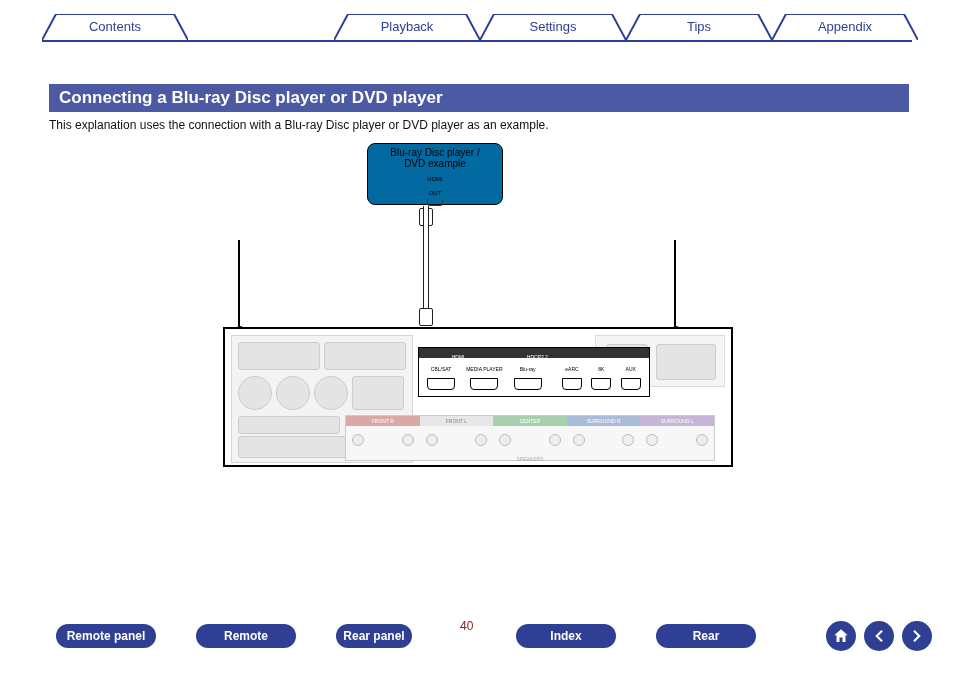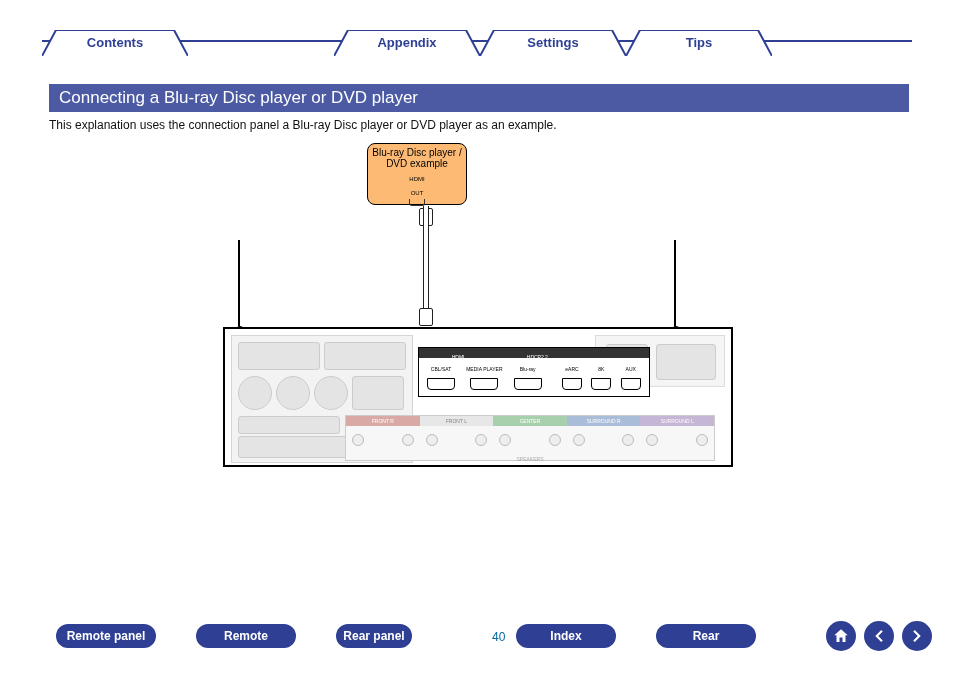--- a/index.html
+++ b/index.html
@@ -23,62 +23,62 @@
     width: 870px;
     height: 30px;
   }
   .tabbar .rule {
     position: absolute;
     left: 0; right: 0; top: 26px;
     border-top: 2px solid #2e3f94;
   }
   .tab {
     position: absolute;
-    top: 16px;
+    top: 0;
     height: 26px;
     line-height: 26px;
     text-align: center;
-    font-weight: bold;
+    font-weight: normal;
     font-size: 13px;
     color: #2e3f94;
     cursor: pointer;
   }
   .tab svg { position:absolute; left:0; top:0; }
   .tab .lbl { position:relative; z-index:2; }
   .tab.active .lbl { color:#fff; }
 
   
   .heading {
     position: absolute;
     left: 49px; top: 84px;
     width: 860px; height: 28px;
     background: #4b5aa3;
     color: #fff;
     font-size: 17px;
-    font-weight: normal;
+    font-weight: bold;
     line-height: 28px;
     padding-left: 10px;
     box-sizing: border-box;
   }
   .intro {
     position: absolute;
     left: 49px; top: 118px;
     font-size: 12px;
     color: #111;
   }
 
   
   .player-box {
     position: absolute;
     left: 367px; top: 143px;
-    width: 100px; height: 62px;
+    width: 136px; height: 62px;
     border: 1.5px solid #000;
     border-radius: 8px;
     text-align: center;
-    background: #fdba74;
+    background: #0369a1;
     box-sizing: border-box;
   }
   .player-box .title1,
   .player-box .title2 {
     font-size: 10px;
     line-height: 11px;
   }
   .player-box .title1 { margin-top: 3px; }
   .player-box .hdmiout {
     font-size: 6px;
@@ -241,24 +241,23 @@
     background:#2e3f94;
     color:#fff;
     font-size:12px;
     font-weight:bold;
     text-align:center;
     line-height:24px;
     cursor:pointer;
   }
   .pagenum{
     position:absolute;
-    bottom:24px; left:460px;
-    font-size:12px; color:#0369a1;
+    bottom:35px; left:460px;
+    font-size:12px; color:#7f1d1d;
     line-height:24px;
-    margin-left:32px;
   }
 
   
   .circ {
     position:absolute;
     bottom:22px;
     width:30px; height:30px;
     border-radius:50%;
     background:#2e3f94;
     color:#fff;
@@ -277,38 +276,44 @@
   <div class="tab" style="left:0px;   width:146px">
     <svg width="146" height="26">
         <polyline points="0,26 14,0 132,0 146,26" fill="#fff" stroke="#2e3f94" stroke-width="2"></polyline>
       </svg>
     <span class="lbl">Contents</span>
   </div>
   <div class="tab" style="left:292px; width:146px">
     <svg width="146" height="26">
         <polyline points="0,26 14,0 132,0 146,26" fill="#fff" stroke="#2e3f94" stroke-width="2"></polyline>
       </svg>
-    <span class="lbl">Appendix</span>
+    <span class="lbl">Playback</span>
   </div>
   <div class="tab" style="left:438px; width:146px">
     <svg width="146" height="26">
         <polyline points="0,26 14,0 132,0 146,26" fill="#fff" stroke="#2e3f94" stroke-width="2"></polyline>
       </svg>
     <span class="lbl">Settings</span>
   </div>
   <div class="tab" style="left:584px; width:146px">
     <svg width="146" height="26">
         <polyline points="0,26 14,0 132,0 146,26" fill="#fff" stroke="#2e3f94" stroke-width="2"></polyline>
       </svg>
     <span class="lbl">Tips</span>
   </div>
+  <div class="tab" style="left:730px; width:146px">
+    <svg width="146" height="26">
+        <polyline points="0,26 14,0 132,0 146,26" fill="#fff" stroke="#2e3f94" stroke-width="2"></polyline>
+      </svg>
+    <span class="lbl">Appendix</span>
+  </div>
 </div>
 
 <div class="heading">Connecting a Blu-ray Disc player or DVD player</div>
-<div class="intro">This explanation uses the connection panel a Blu-ray Disc player or DVD player as an example.</div>
+<div class="intro">This explanation uses the connection with a Blu-ray Disc player or DVD player as an example.</div>
 
 <div class="player-box">
   <div class="title1">Blu-ray Disc player /</div>
   <div class="title2">DVD example</div>
   <div class="hdmiout">HDMI</div>
   <div class="hdmiout">OUT</div>
   <div class="port"></div>
 </div>
 <div class="plug top"></div>
 <div class="cable"></div>

